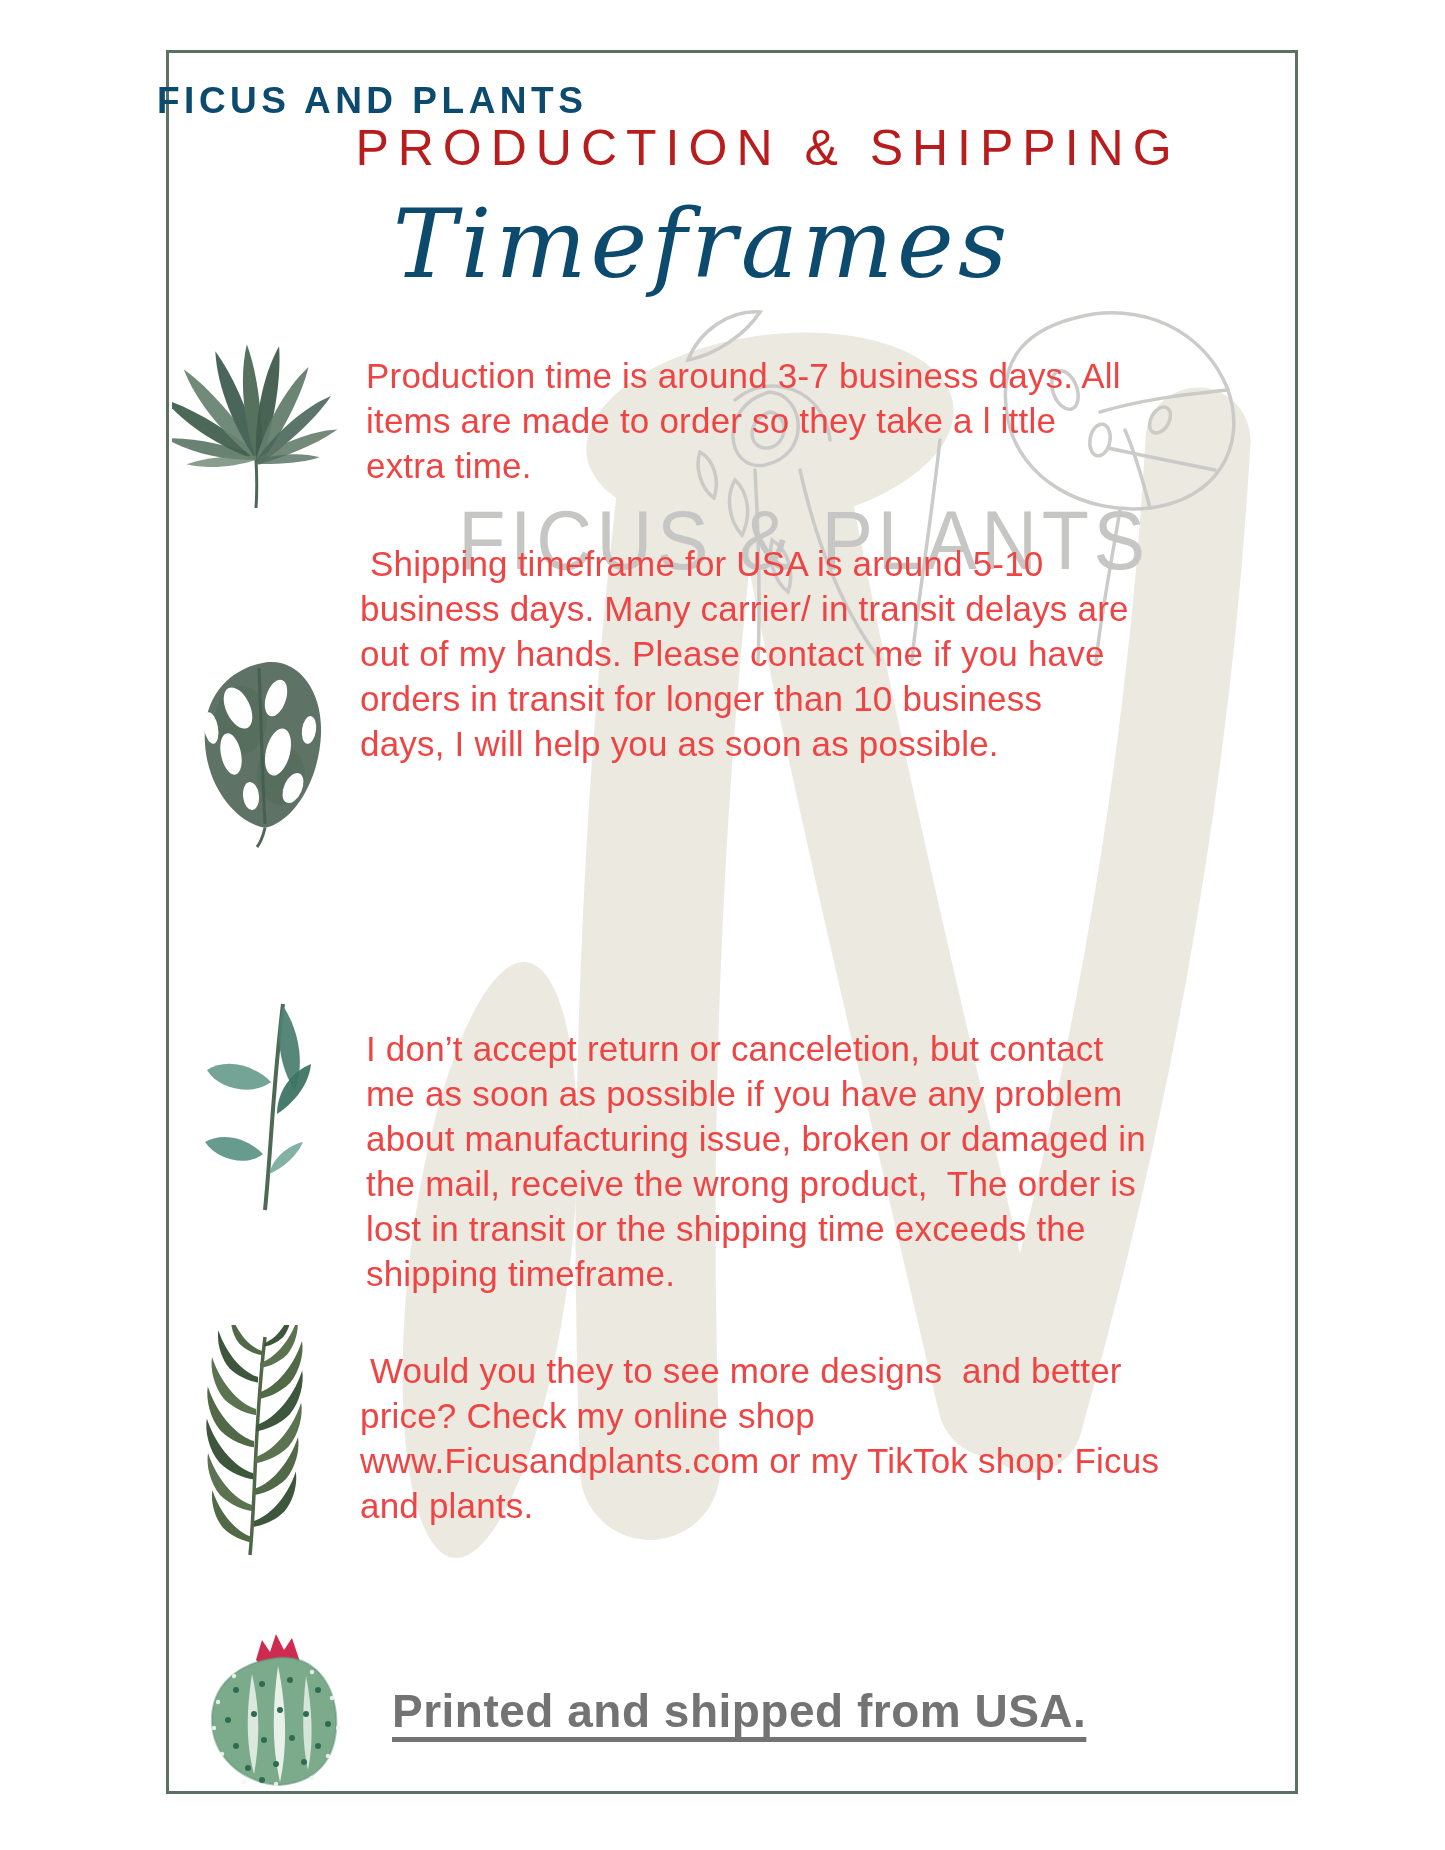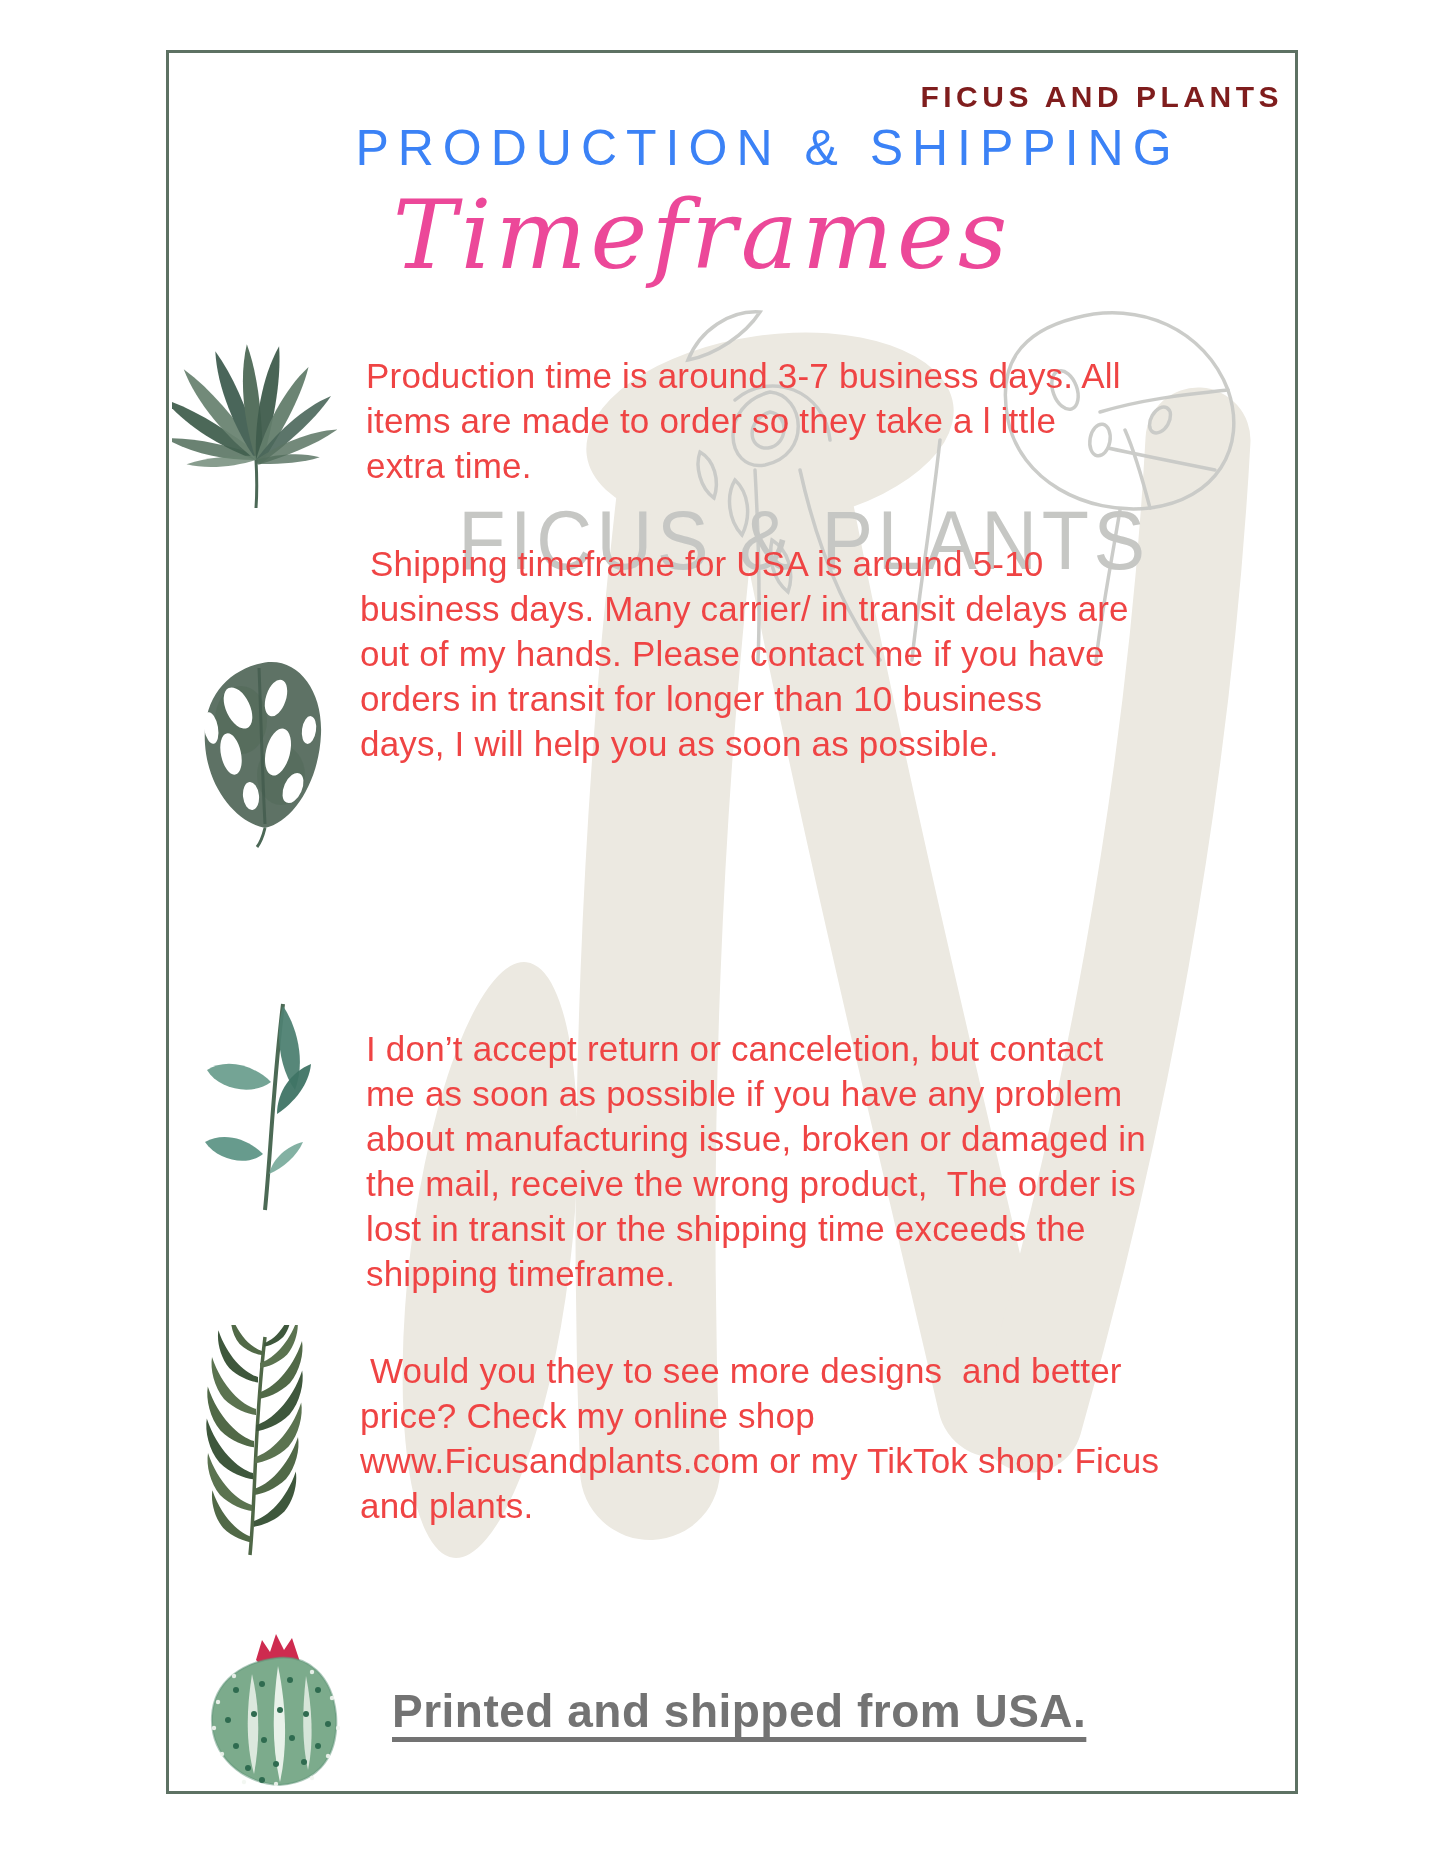--- a/index.html
+++ b/index.html
@@ -16,33 +16,33 @@
     white-space:nowrap;pointer-events:none;
   }
   
   .frame{
     position:absolute;left:166px;top:50px;width:1126px;height:1738px;
     border:3px solid #5d7163;z-index:1;
   }
   .frame > *{position:absolute;}
   
   .brand{
-    left:0;top:27px;width:100%;text-align:right;
-    font-size:30px;font-weight:700;letter-spacing:4.5px;color:#7f1d1d;
+    left:0;top:27px;width:100%;text-align:left;
+    font-size:37px;font-weight:700;letter-spacing:4.5px;color:#0c4a6e;
     transform:translateX(-12px);
   }
   .title{
     left:0;top:66px;width:100%;text-align:center;
-    font-size:50px;font-weight:400;letter-spacing:9px;color:#3b82f6;
+    font-size:50px;font-weight:400;letter-spacing:9px;color:#b91c1c;
     transform:translateX(36px);white-space:nowrap;
   }
   .subtitle{
-    left:0;top:122px;width:100%;text-align:center;
+    left:0;top:131px;width:100%;text-align:center;
     font-family:"DejaVu Serif",serif;font-style:italic;
-    font-size:96px;line-height:120px;letter-spacing:4px;color:#ec4899;
+    font-size:96px;line-height:120px;letter-spacing:4px;color:#0c4a6e;
     transform:translateX(-30px);
   }
   
   .para{
     white-space:pre-wrap;font-size:35px;line-height:45px;color:#ef4444;
     width:920px;letter-spacing:.2px;
   }
   .para1{left:197px;top:300px;}
   .para2{left:191px;top:488px;}
   .para3{left:197px;top:938px;margin-top:35px;}

